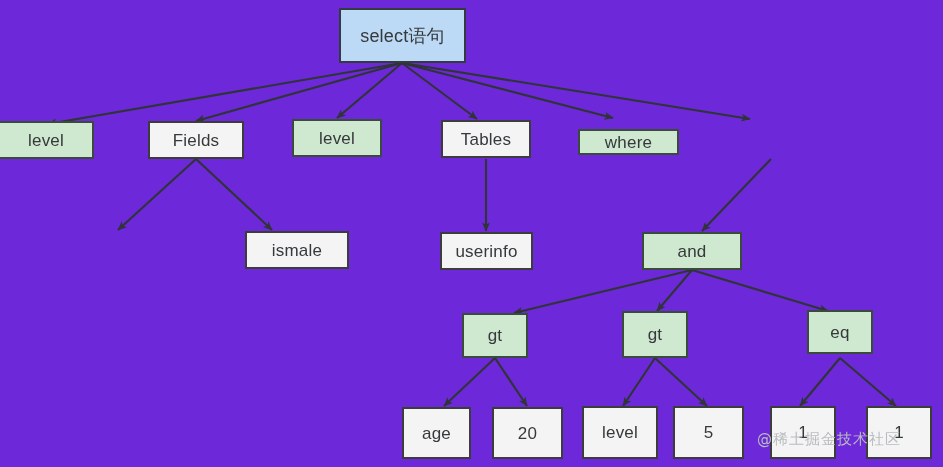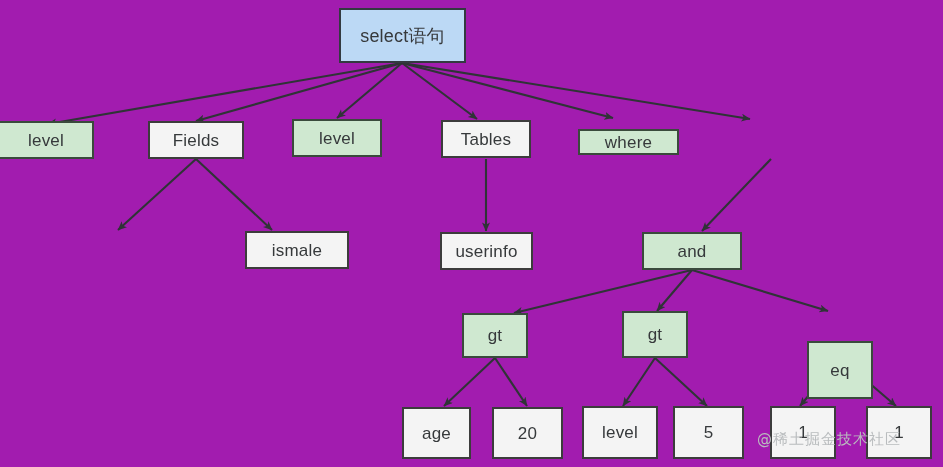--- a/index.html
+++ b/index.html
@@ -4,21 +4,21 @@
 <style>
   html, body {
     margin: 0;
     padding: 0;
     background: #ffffff;
   }
   #canvas {
     position: relative;
     width: 943px;
     height: 467px;
-    background: #a21caf;
+    background: #6d28d9;
     overflow: hidden;
     font-family: "Liberation Sans", "DejaVu Sans", sans-serif;
   }
   svg.edges {
     position: absolute;
     left: 0;
     top: 0;
     width: 943px;
     height: 467px;
     pointer-events: none;
@@ -142,21 +142,21 @@
   </div>
 
   <div class="node kw" style="left:462px; top:313px; width:66px; height:45px;">
     <span>gt</span>
   </div>
 
   <div class="node kw" style="left:622px; top:311px; width:66px; height:47px;">
     <span>gt</span>
   </div>
 
-  <div class="node kw" style="left:807px; top:310px; width:66px; height:58px;margin-top:31px;">
+  <div class="node kw" style="left:807px; top:310px; width:66px; height:44px;">
     <span>eq</span>
   </div>
 
   <div class="node plain" style="left:402px; top:407px; width:69px; height:52px;">
     <span>age</span>
   </div>
 
   <div class="node plain" style="left:492px; top:407px; width:71px; height:52px;">
     <span>20</span>
   </div>

